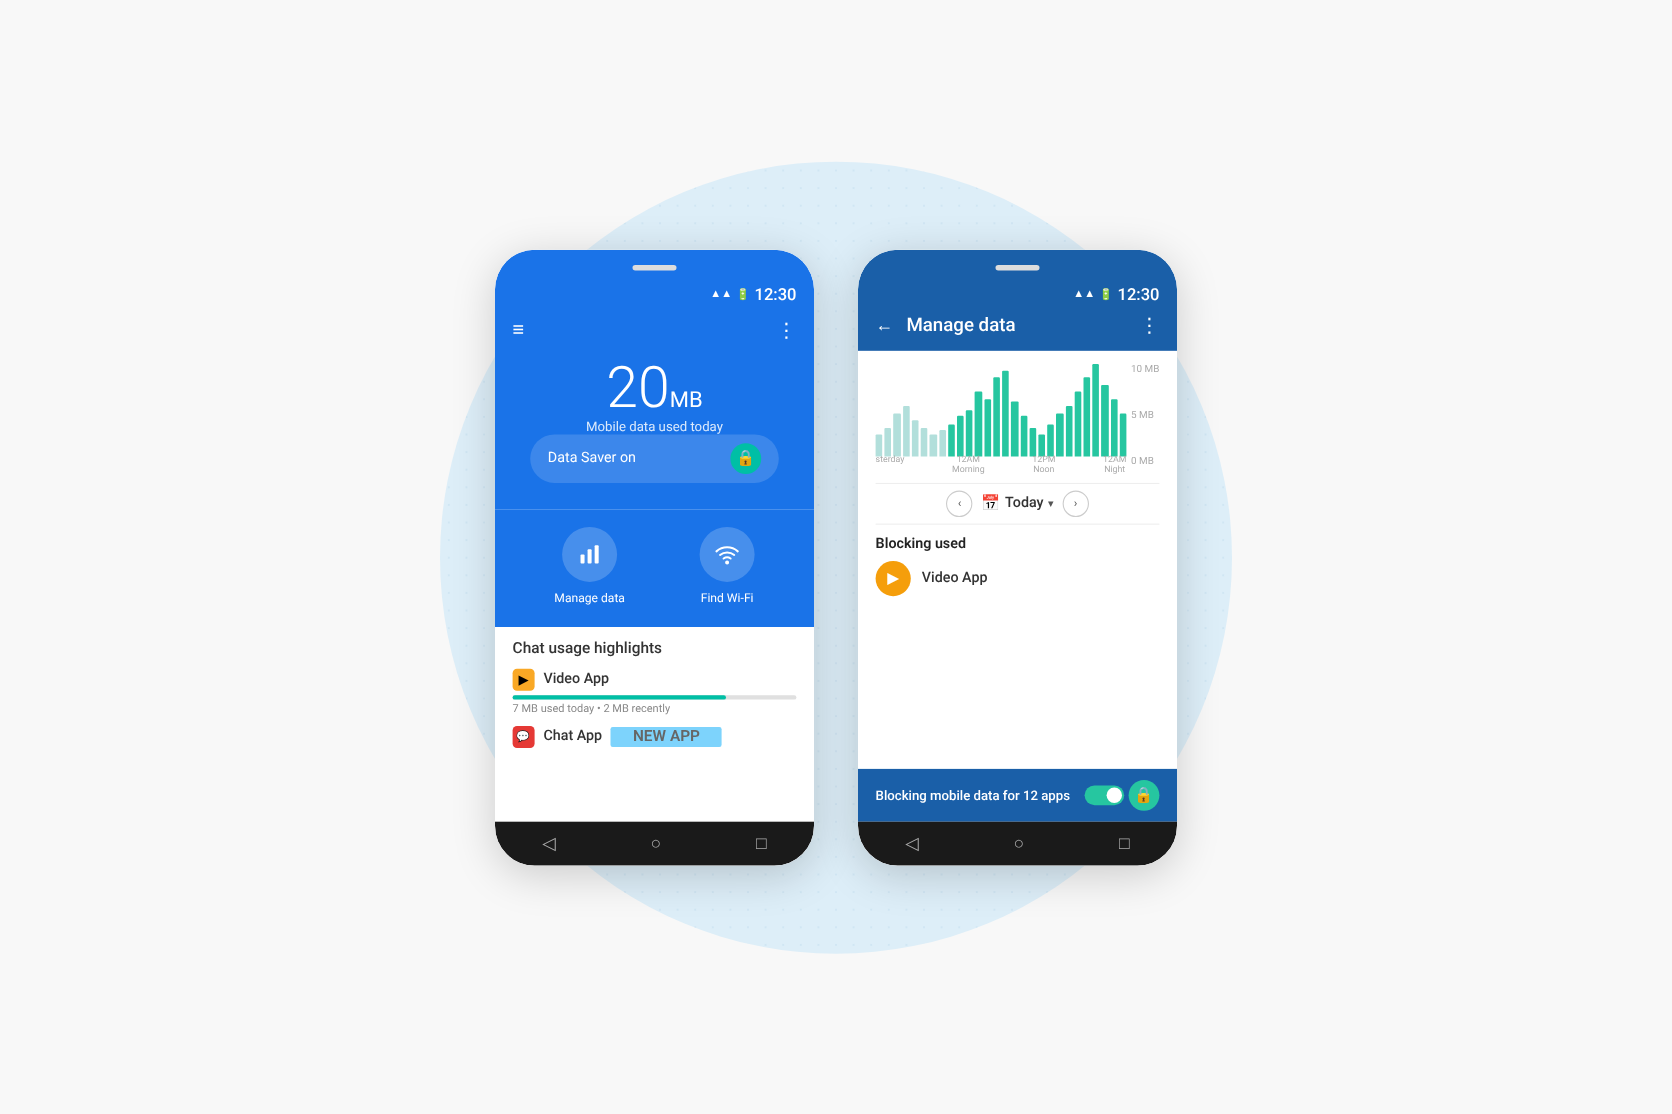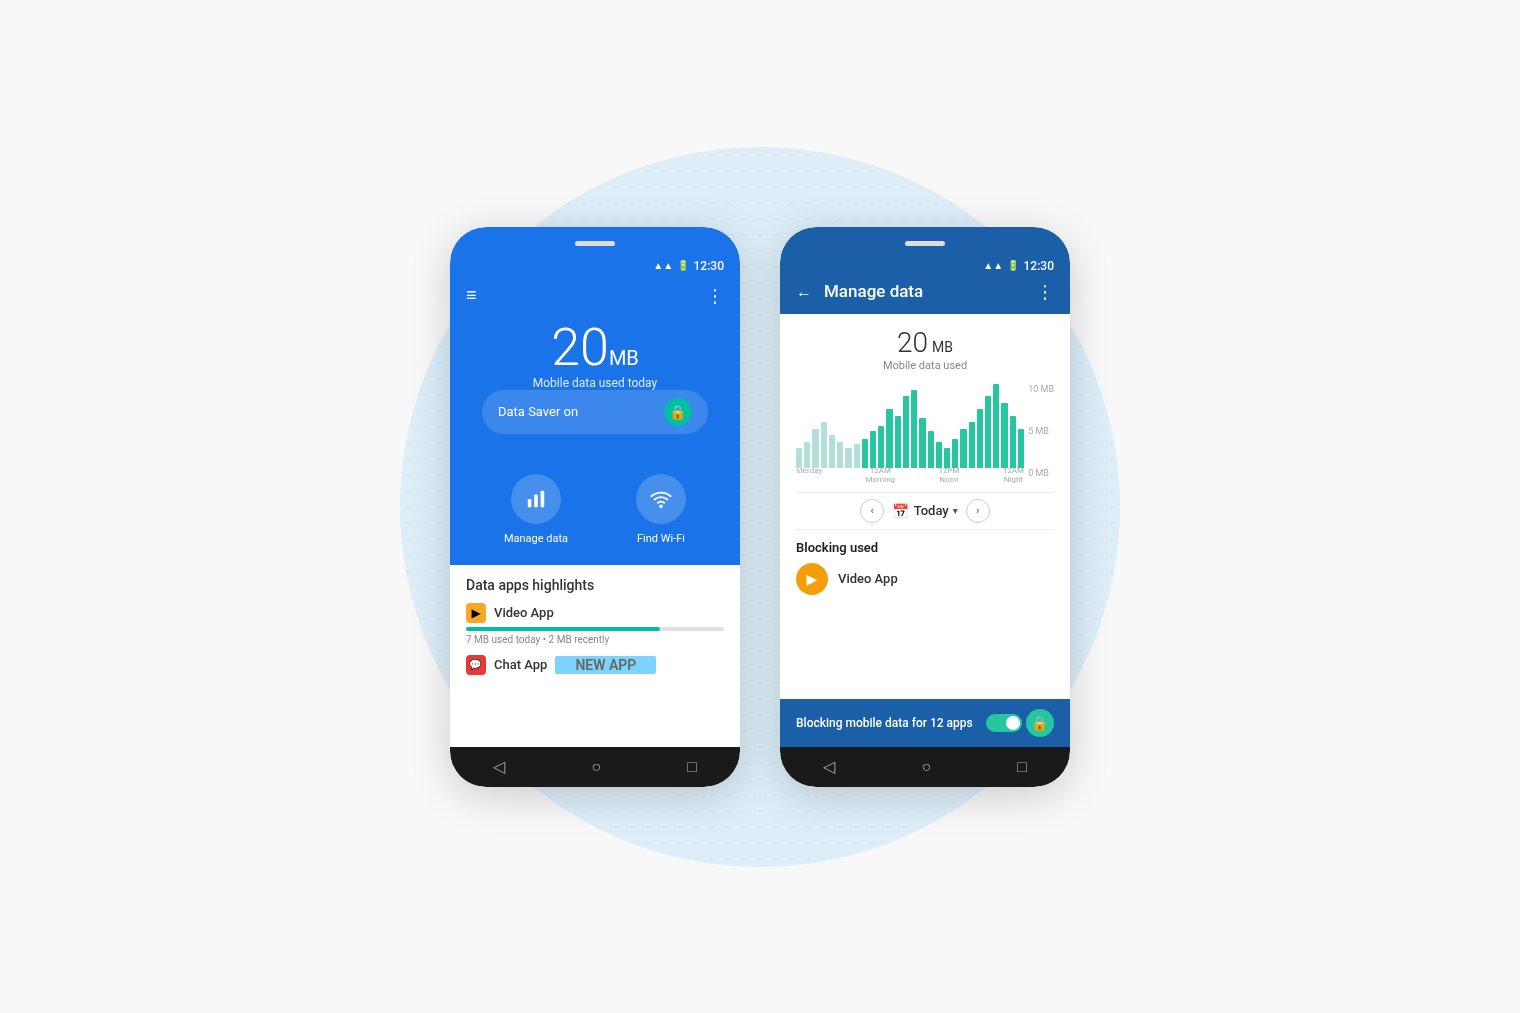--- a/index.html
+++ b/index.html
@@ -90,21 +90,21 @@
     .status-bar {
       display: flex;
       justify-content: flex-end;
       align-items: center;
       gap: 4px;
       margin-bottom: 8px;
     }
 
     .status-time {
       color: #fff;
-      font-size: 12px;
+      font-size: 15px;
       font-weight: 500;
     }
 
     .signal-icon {
       color: #fff;
       font-size: 10px;
     }
 
     .battery-icon {
       color: #fff;
@@ -605,21 +605,21 @@
                 <path d="M1.42 9a16 16 0 0 1 21.16 0"></path>
                 <path d="M8.53 16.11a6 6 0 0 1 6.95 0"></path>
                 <circle cx="12" cy="20" r="1" fill="white"></circle>
               </svg>
             </div>
             <span class="action-label">Find Wi-Fi</span>
           </div>
         </div>
 
         <div class="phone1-body">
-          <div class="highlights-title">Data apps highlights</div>
+          <div class="highlights-title">Chat usage highlights</div>
 
           <div class="app-item">
             <div class="app-row">
               <div class="app-icon app-icon-yellow">▶</div>
               <span class="app-name">Video App</span>
             </div>
             <div class="progress-bar-bg">
               <div class="progress-bar-fill" style="width:75%"></div>
             </div>
             <div class="app-stats">7 MB used today  •  2 MB recently</div>
@@ -656,25 +656,20 @@
           </div>
           <div class="phone2-topnav">
             <span class="back-icon">←</span>
             <span class="page-title">Manage data</span>
             <span class="more-icon">⋮</span>
           </div>
         </div>
 
         <div class="phone2-body">
 
-          <div class="data-summary">
-            <span class="data-summary-num">20</span>
-            <span class="data-summary-unit">MB</span>
-            <div class="data-summary-label">Mobile data used</div>
-          </div>
 
           <div class="chart-area">
             <div class="chart-labels-right">
               <span>10 MB</span>
               <span>5 MB</span>
               <span>0 MB</span>
             </div>
             <div class="chart-canvas" id="chartBars">
 
             <div class="chart-bar-light" style="height: 23.0769%;"></div>

